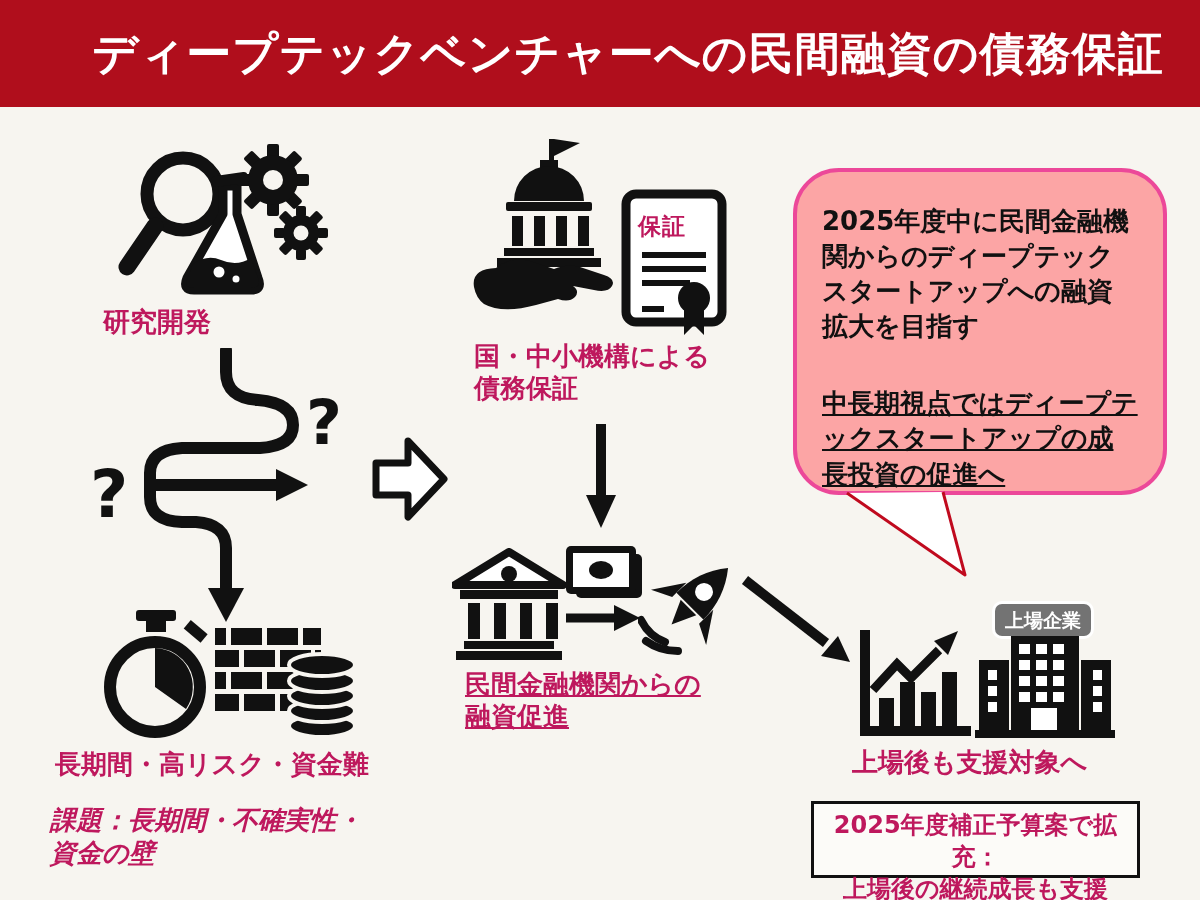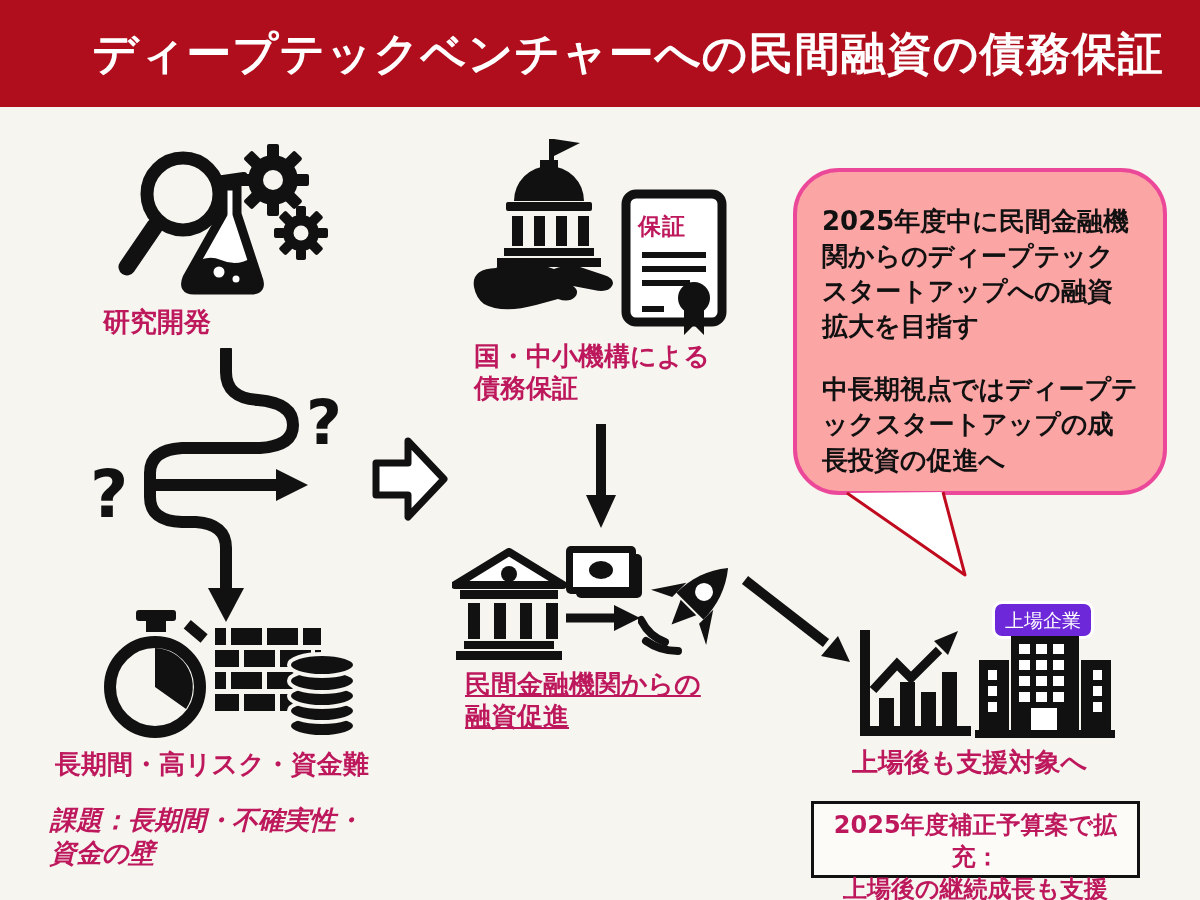--- a/index.html
+++ b/index.html
@@ -8,23 +8,23 @@
   .abs{position:absolute;}
   .cap{position:absolute;font-weight:700;color:#be185d;text-align:left;line-height:1.25;}
   #banner{position:absolute;left:0;top:0;width:1200px;height:107px;background:#B00E1C;}
   #banner .title{width:100%;height:107px;line-height:107px;text-align:center;color:#FFFFFF;
     font-size:45px;font-weight:700;letter-spacing:1px;white-space:nowrap;padding-left:28px;}
   .qmark{position:absolute;font-weight:700;color:#111;}
   #bubble{position:absolute;left:793px;top:168px;width:374px;height:327px;box-sizing:border-box;
     background:#fca5a5;border:4px solid #ec4899;border-radius:46px;}
   #bubble .txt{padding:32px 25px 0 25px;font-size:26px;font-weight:700;color:#111;line-height:1.35;}
   #bubble p{margin:0;}
-  #bubble p + p{margin-top:28px;}
-  #listed-badge{position:absolute;left:995px;top:604px;width:96px;height:32px;background:#6d28d9;
-    border-radius:7px;box-shadow:0 0 0 3px #FFFFFF;color:#fff;font-size:19px;font-weight:400;
+  #bubble p + p{margin-top:42px;text-decoration:underline;}
+  #listed-badge{position:absolute;left:995px;top:604px;width:96px;height:32px;background:#737373;
+    border-radius:7px;box-shadow:0 0 0 3px #FFFFFF;color:#fff;font-size:19px;font-weight:700;
     text-align:center;line-height:32px;}
   #expand-box{position:absolute;left:811px;top:801px;width:329px;height:77px;box-sizing:border-box;
     background:#FCFBF8;border:3px solid #111;text-align:center;font-size:24px;font-weight:700;
     color:#be185d;line-height:32px;padding-top:5px;}
   svg{display:block;}
 </style>
 </head>
 <body>
 
 <div id="stage">

